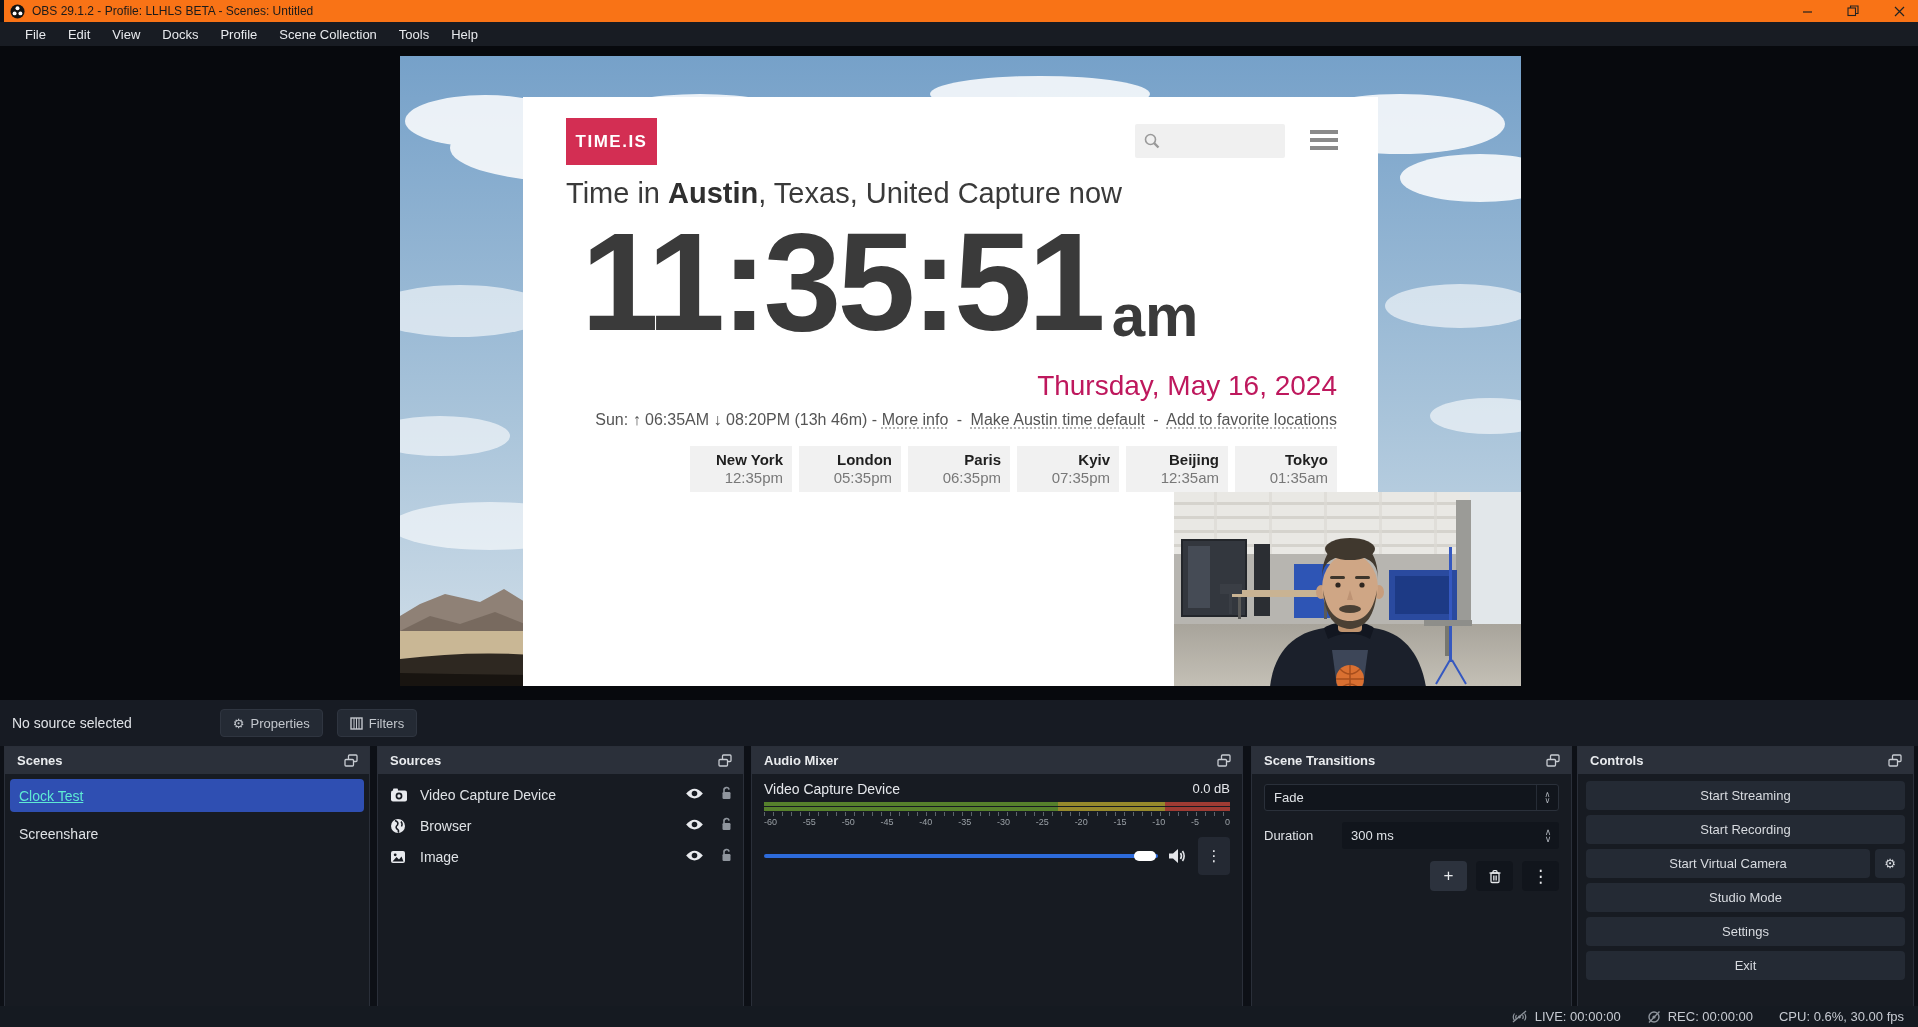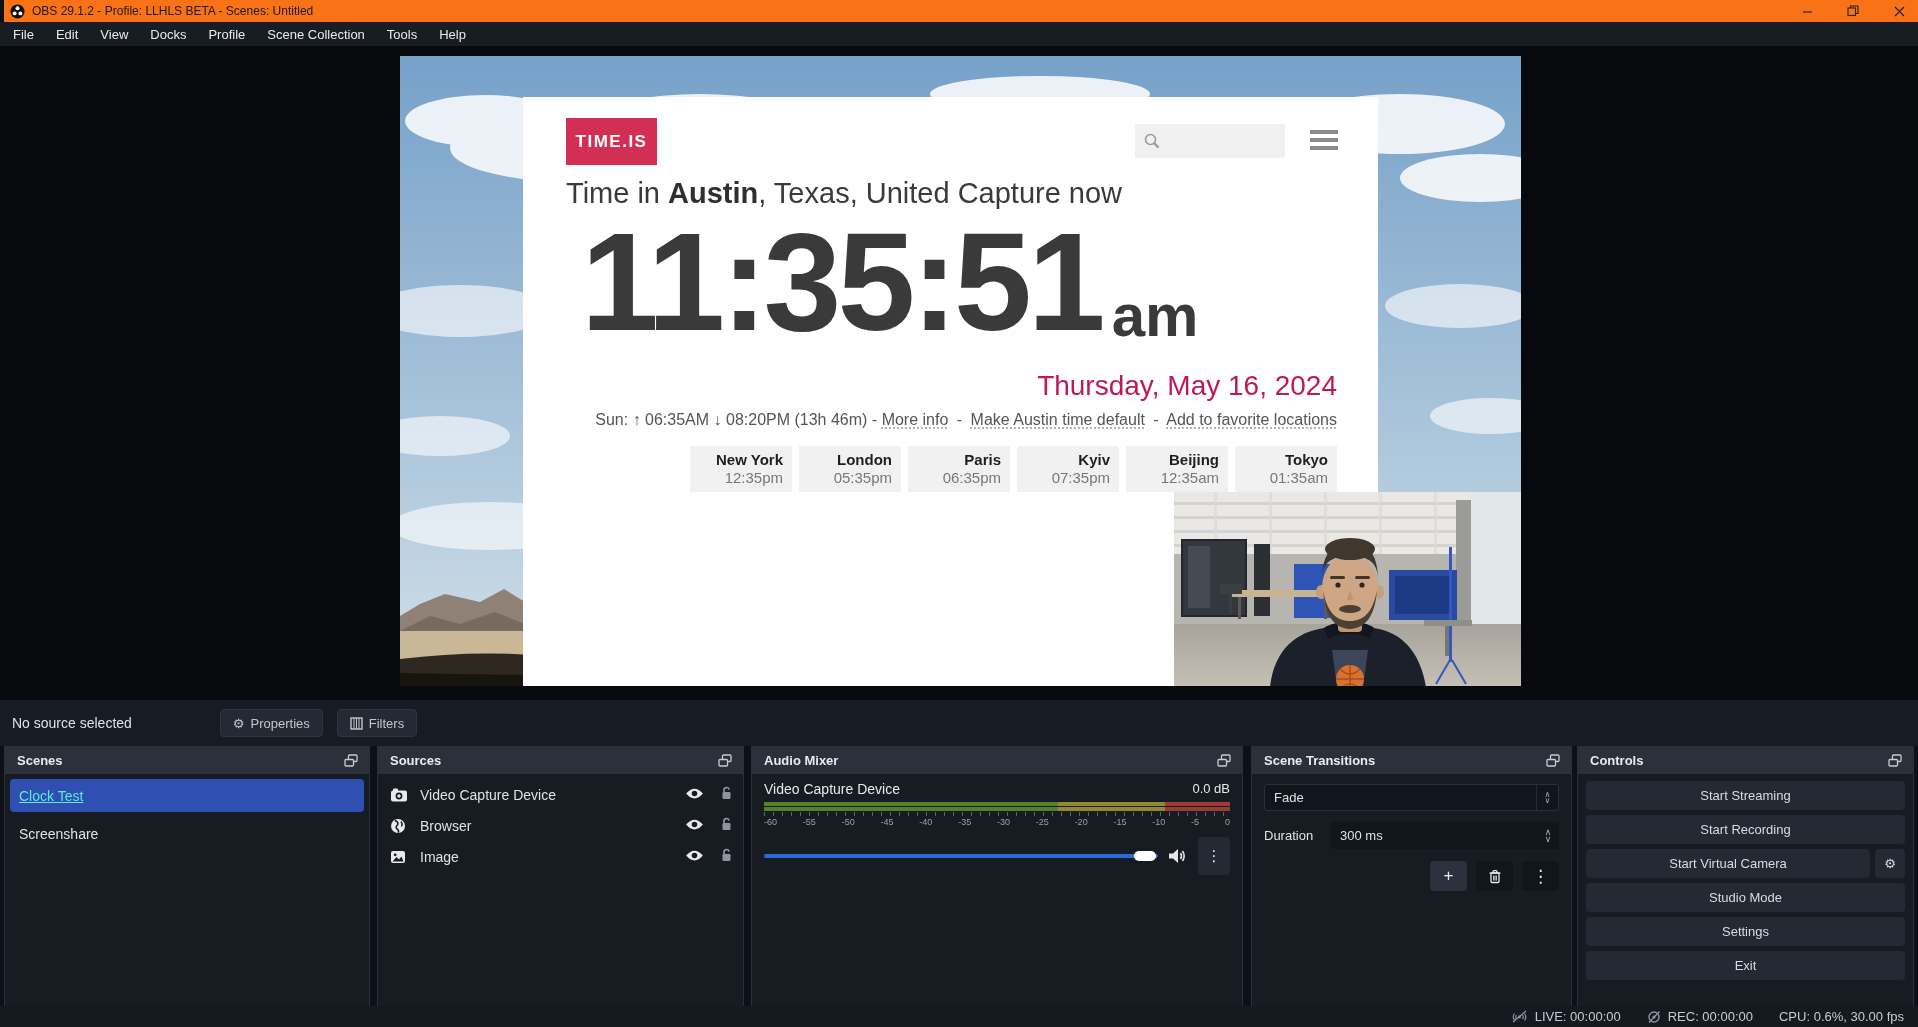--- a/index.html
+++ b/index.html
@@ -10,21 +10,21 @@
   .titlebar { position:absolute; left:4px; top:0; width:100%; height:22px; background:#f97316;
               display:flex; align-items:center; padding-left:6px; }
   .obs-logo { width:15px; height:15px; margin-right:7px; display:inline-flex; }
   .title-text { font-size:12px; color:#1b1b1b; }
   .winbtns { margin-left:auto; display:flex; height:100%; }
   .winbtn { width:46px; height:100%; display:flex; align-items:center; justify-content:center; color:#222; }
   .winbtn svg { display:block; }
 
   
   .menubar { position:absolute; left:0; top:22px; width:100%; height:24px; background:#181c23;
-             display:flex; align-items:center; padding-left:2px; }
+             display:flex; align-items:center; padding-left:14px; }
   .menu-item { color:#e8eaee; font-size:13px; padding:0 11px; height:100%; display:flex; align-items:center; }
 
   
   .preview { position:absolute; left:0; top:46px; width:100%; height:654px; background:#07090d; }
   .frame { position:absolute; left:400px; top:10px; width:1121px; height:630px; overflow:hidden; }
   .frame > svg.bgscene { position:absolute; left:0; top:0; width:100%; height:100%; }
 
   
   .page { position:absolute; left:123px; top:41px; width:855px; height:684px; background:#ffffff; }
   .timeis-logo { position:absolute; left:43px; top:21px; width:91px; height:47px; background:var(--timeis-red,#d32e53);
@@ -112,21 +112,21 @@
                   display:flex; align-items:center; justify-content:center; font-size:15px; }
 
   
   .trans-body { padding:10px 12px 0 12px; }
   .selectbox { height:27px; background:#11151c; border:1px solid #2a303a; border-radius:3px;
                display:flex; align-items:center; color:#dfe2e6; font-size:13px; }
   .selectbox .val { padding-left:9px; }
   .spin { margin-left:auto; width:22px; display:flex; flex-direction:column; align-items:center;
           color:#aeb3ba; font-size:8px; line-height:6px; border-left:1px solid #262c36; height:100%;
           justify-content:center; }
-  .dur-row { display:flex; align-items:center; margin-top:11px; gap:15px; }
+  .dur-row { display:flex; align-items:center; margin-top:11px; gap:26px; }
   .dur-label { color:#dfe2e6; font-size:13px; width:52px; }
   .dur-input { flex:1; height:27px; background:#11151c; border-radius:3px; display:flex; align-items:center;
                color:#dfe2e6; font-size:13px; }
   .dur-input .val { padding-left:9px; }
   .dur-input .spin { border-left:none; font-size:9px; line-height:7px; }
   .trans-btns { display:flex; justify-content:flex-end; gap:9px; margin-top:12px; }
   .tb { width:37px; height:30px; border-radius:4px; display:flex; align-items:center; justify-content:center;
         color:#e7e9ec; font-size:17px; }
   .tb.light { background:#2c323d; }
   .tb.dark { background:#11151c; }

